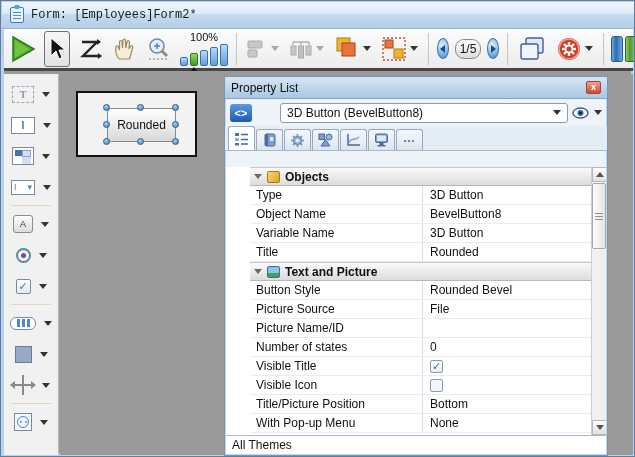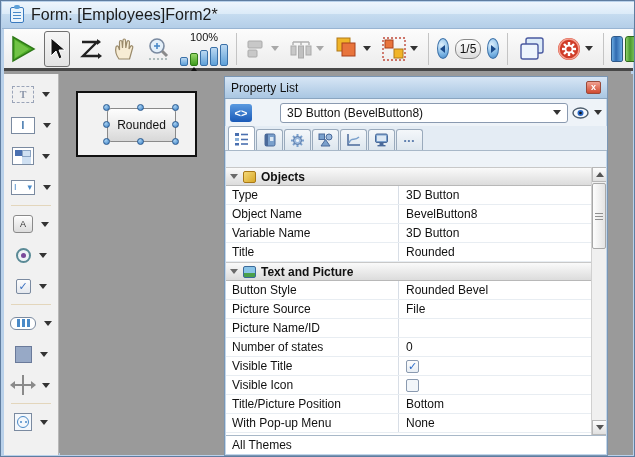--- a/index.html
+++ b/index.html
@@ -12,21 +12,21 @@
   
   .titlebar {
     position:absolute; left:1px; top:1px; width:633px; height:27px;
     background:linear-gradient(#eef5fc 0%, #dcebf8 45%, #c6dcf0 46%, #b4cee8 100%);
     display:flex; align-items:center; padding-left:8px; gap:7px;
     border-bottom:1px solid #98b4d2;
   }
   .title-icon { width:14px; height:16px; background:#eaf4fc; border:1px solid #3a7abf; border-radius:2px; position:relative; }
   .title-icon:before { content:""; position:absolute; left:3px; top:-3px; width:6px; height:4px; background:#5ea0d8; border-radius:2px; }
   .title-icon:after { content:""; position:absolute; left:2px; top:4px; width:8px; height:1px; background:#4a8ac8; box-shadow:0 3px 0 #4a8ac8, 0 6px 0 #4a8ac8; }
-  .title-text { font-size:16px; color:#1c1c1c; }
+  .title-text { font-size:12px; color:#1c1c1c;font-family:Liberation Mono, monospace; }
   
   .toolbar {
     position:absolute; left:3px; top:28px; width:629px; height:42px;
     background:linear-gradient(#fcfcfc, #ececec);
     border-bottom:3px solid #474747;
     display:flex; align-items:center; padding:0 4px; gap:6px;
   }
   .tb-btn { display:flex; align-items:center; justify-content:center; height:36px; padding:0 2px; border-radius:3px; }
   .tb-sel { border:1px solid #707070; background:linear-gradient(#f6f6f6,#e2e2e2); width:36px; }
   .tb-sep { width:1px; height:32px; background:#c4c4c4; margin:0 2px; }
@@ -103,21 +103,21 @@
   .pl-dd { flex:1; height:20px; border:1px solid #8a9ab0; border-radius:3px; background:#fff;
     display:flex; align-items:center; padding:0 6px; font-size:12px; color:#111;margin-left:24px; }
   .pl-dd .dd-arrow { margin-left:auto; }
   .pl-eye { display:flex; align-items:center; gap:2px; }
   .pl-tabs { height:25px; display:flex; align-items:flex-end; padding:0 3px; gap:1px; border-bottom:1px solid #a8b8c8; background:#e4ecf4; }
   .pl-tab { width:27px; height:21px; border:1px solid #9aaabc; border-bottom:none; border-radius:3px 3px 0 0;
     background:linear-gradient(#f4f7fa,#dde6ee); display:flex; align-items:center; justify-content:center; }
   .pl-tab.active { background:#fff; height:24px; }
   .pl-tab .dots { color:#5577aa; font-size:8px; letter-spacing:1px; }
   .pl-body { position:absolute; left:1px; top:90px; right:1px; bottom:20px; background:#fff; overflow:hidden; }
-  .pl-rows { position:absolute; left:0; top:0; right:15px; bottom:0; }
+  .pl-rows { position:absolute; left:0; top:0; right:15px; bottom:0;padding-left:24px; }
   .pl-row { height:19px; display:flex; align-items:center; border-bottom:1px solid #e8edf2; font-size:12px; color:#111; }
   .pl-row .lbl { width:173px; padding-left:6px; border-right:1px solid #d8dee6; align-self:stretch; display:flex; align-items:center; }
   .pl-row .val { flex:1; padding-left:7px; }
   .pl-section { height:19px; display:flex; align-items:center; gap:5px; padding-left:4px;
     background:linear-gradient(#fafafa,#dcdcdc); border-top:1px solid #c8c8c8; border-bottom:1px solid #b8b8b8;
     font-size:12px; font-weight:bold; color:#111; }
   .tri { width:0; height:0; border-left:4px solid transparent; border-right:4px solid transparent; border-top:5px solid #6a6a6a; }
   .sec-icon { width:13px; height:12px; }
   .cube { background:linear-gradient(135deg,#f4d878,#d8a828); border:1px solid #a87818; border-radius:2px; }
   .pict { background:linear-gradient(180deg,#8ac4e8 55%,#4aa04a 55%); border:1px solid #3a6a9a; border-radius:2px; }

